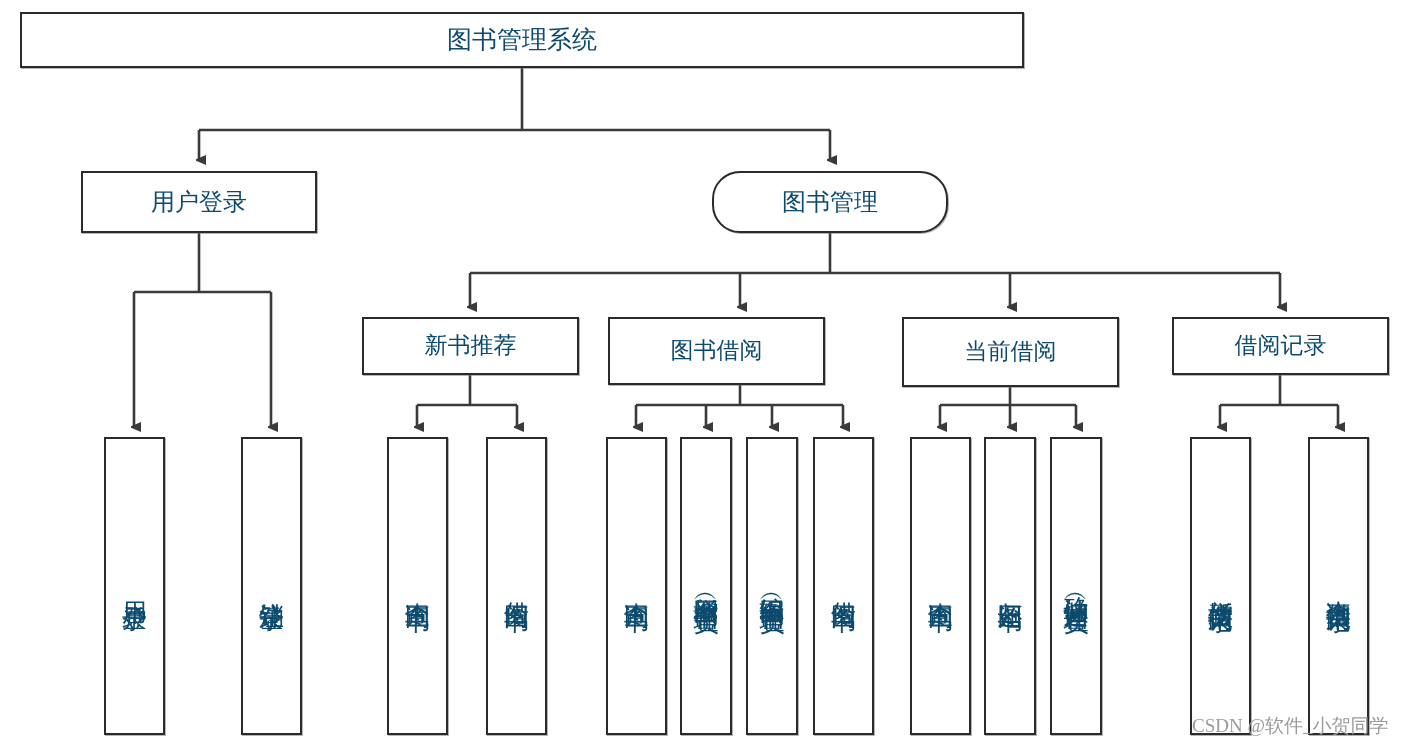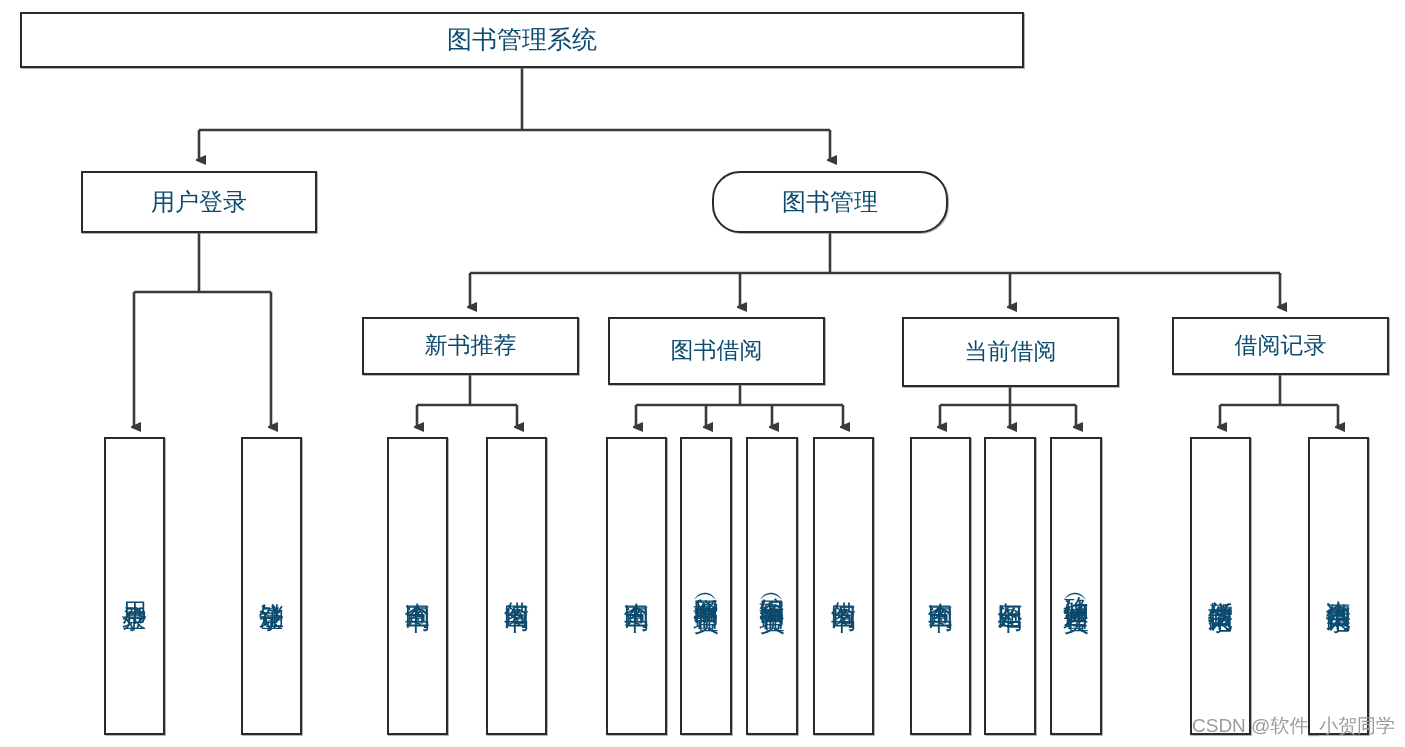--- a/index.html
+++ b/index.html
@@ -61,21 +61,21 @@
   .node-leaf .node-label {
     font-size: 25px;
     writing-mode: vertical-rl;
     text-orientation: upright;
     letter-spacing: 2px;
     white-space: nowrap;
     line-height: 1;
   }
   .watermark {
     position: absolute;
-    font-family: Liberation Sans, sans-serif;
+    font-family: Liberation Serif, serif;
     font-size: 19px;
     color: #9b9b9b;
     white-space: nowrap;
     pointer-events: none;
   }
 </style>
 </head>
 <body>
 
 <div id="diagram-root">

